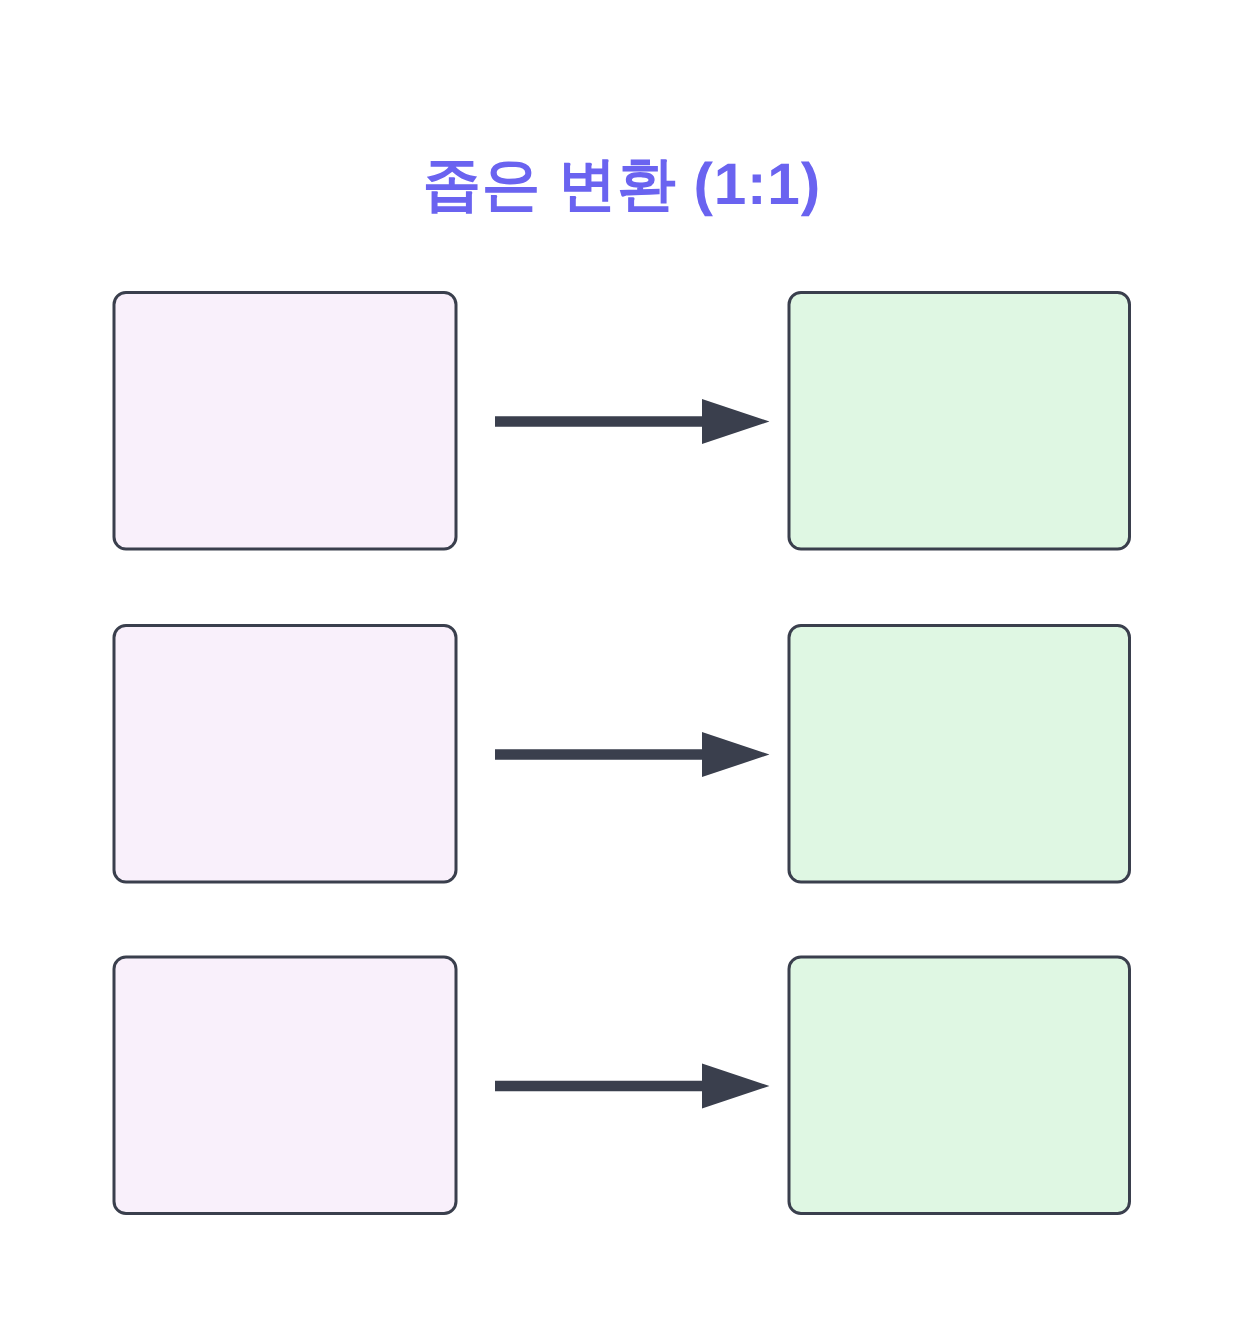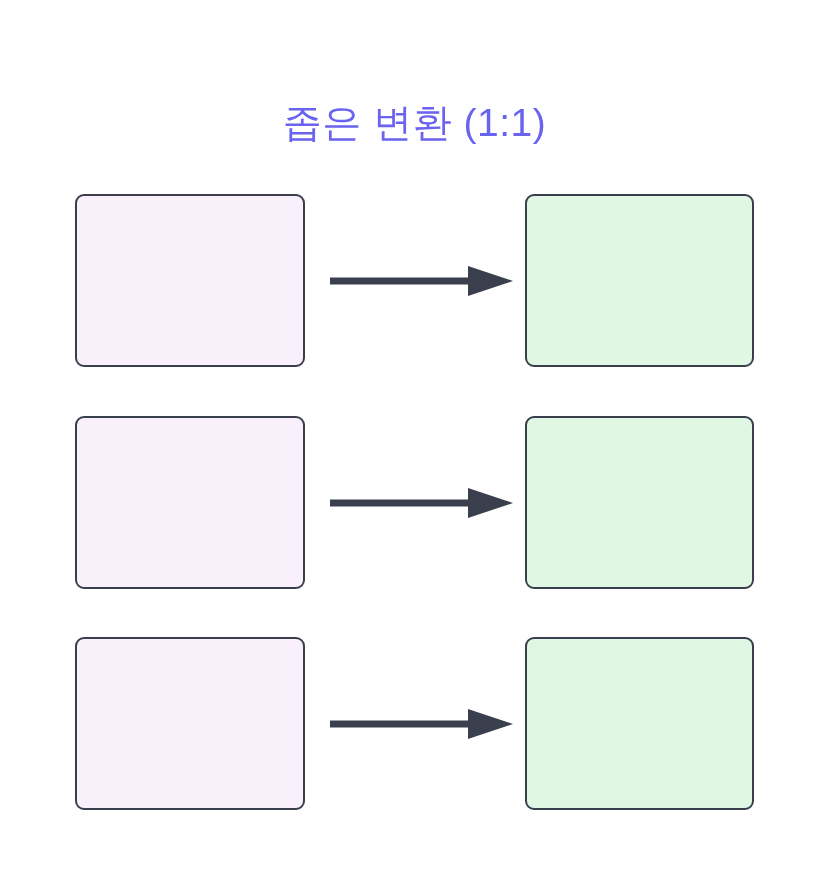--- a/index.html
+++ b/index.html
@@ -22,21 +22,21 @@
     background: var(--color-background);
     overflow: hidden;
   }
   .diagram-title {
     position: absolute;
     top: 96px;
     left: 0;
     width: 829px;
     text-align: center;
     font-size: 39px;
-    font-weight: normal;
+    font-weight: bold;
     letter-spacing: 0.5px;
     color: var(--color-title);
   }
   .box {
     position: absolute;
     height: 173px;
     border: 2.5px solid var(--color-border);
     border-radius: 9px;
   }
   .box.source {

